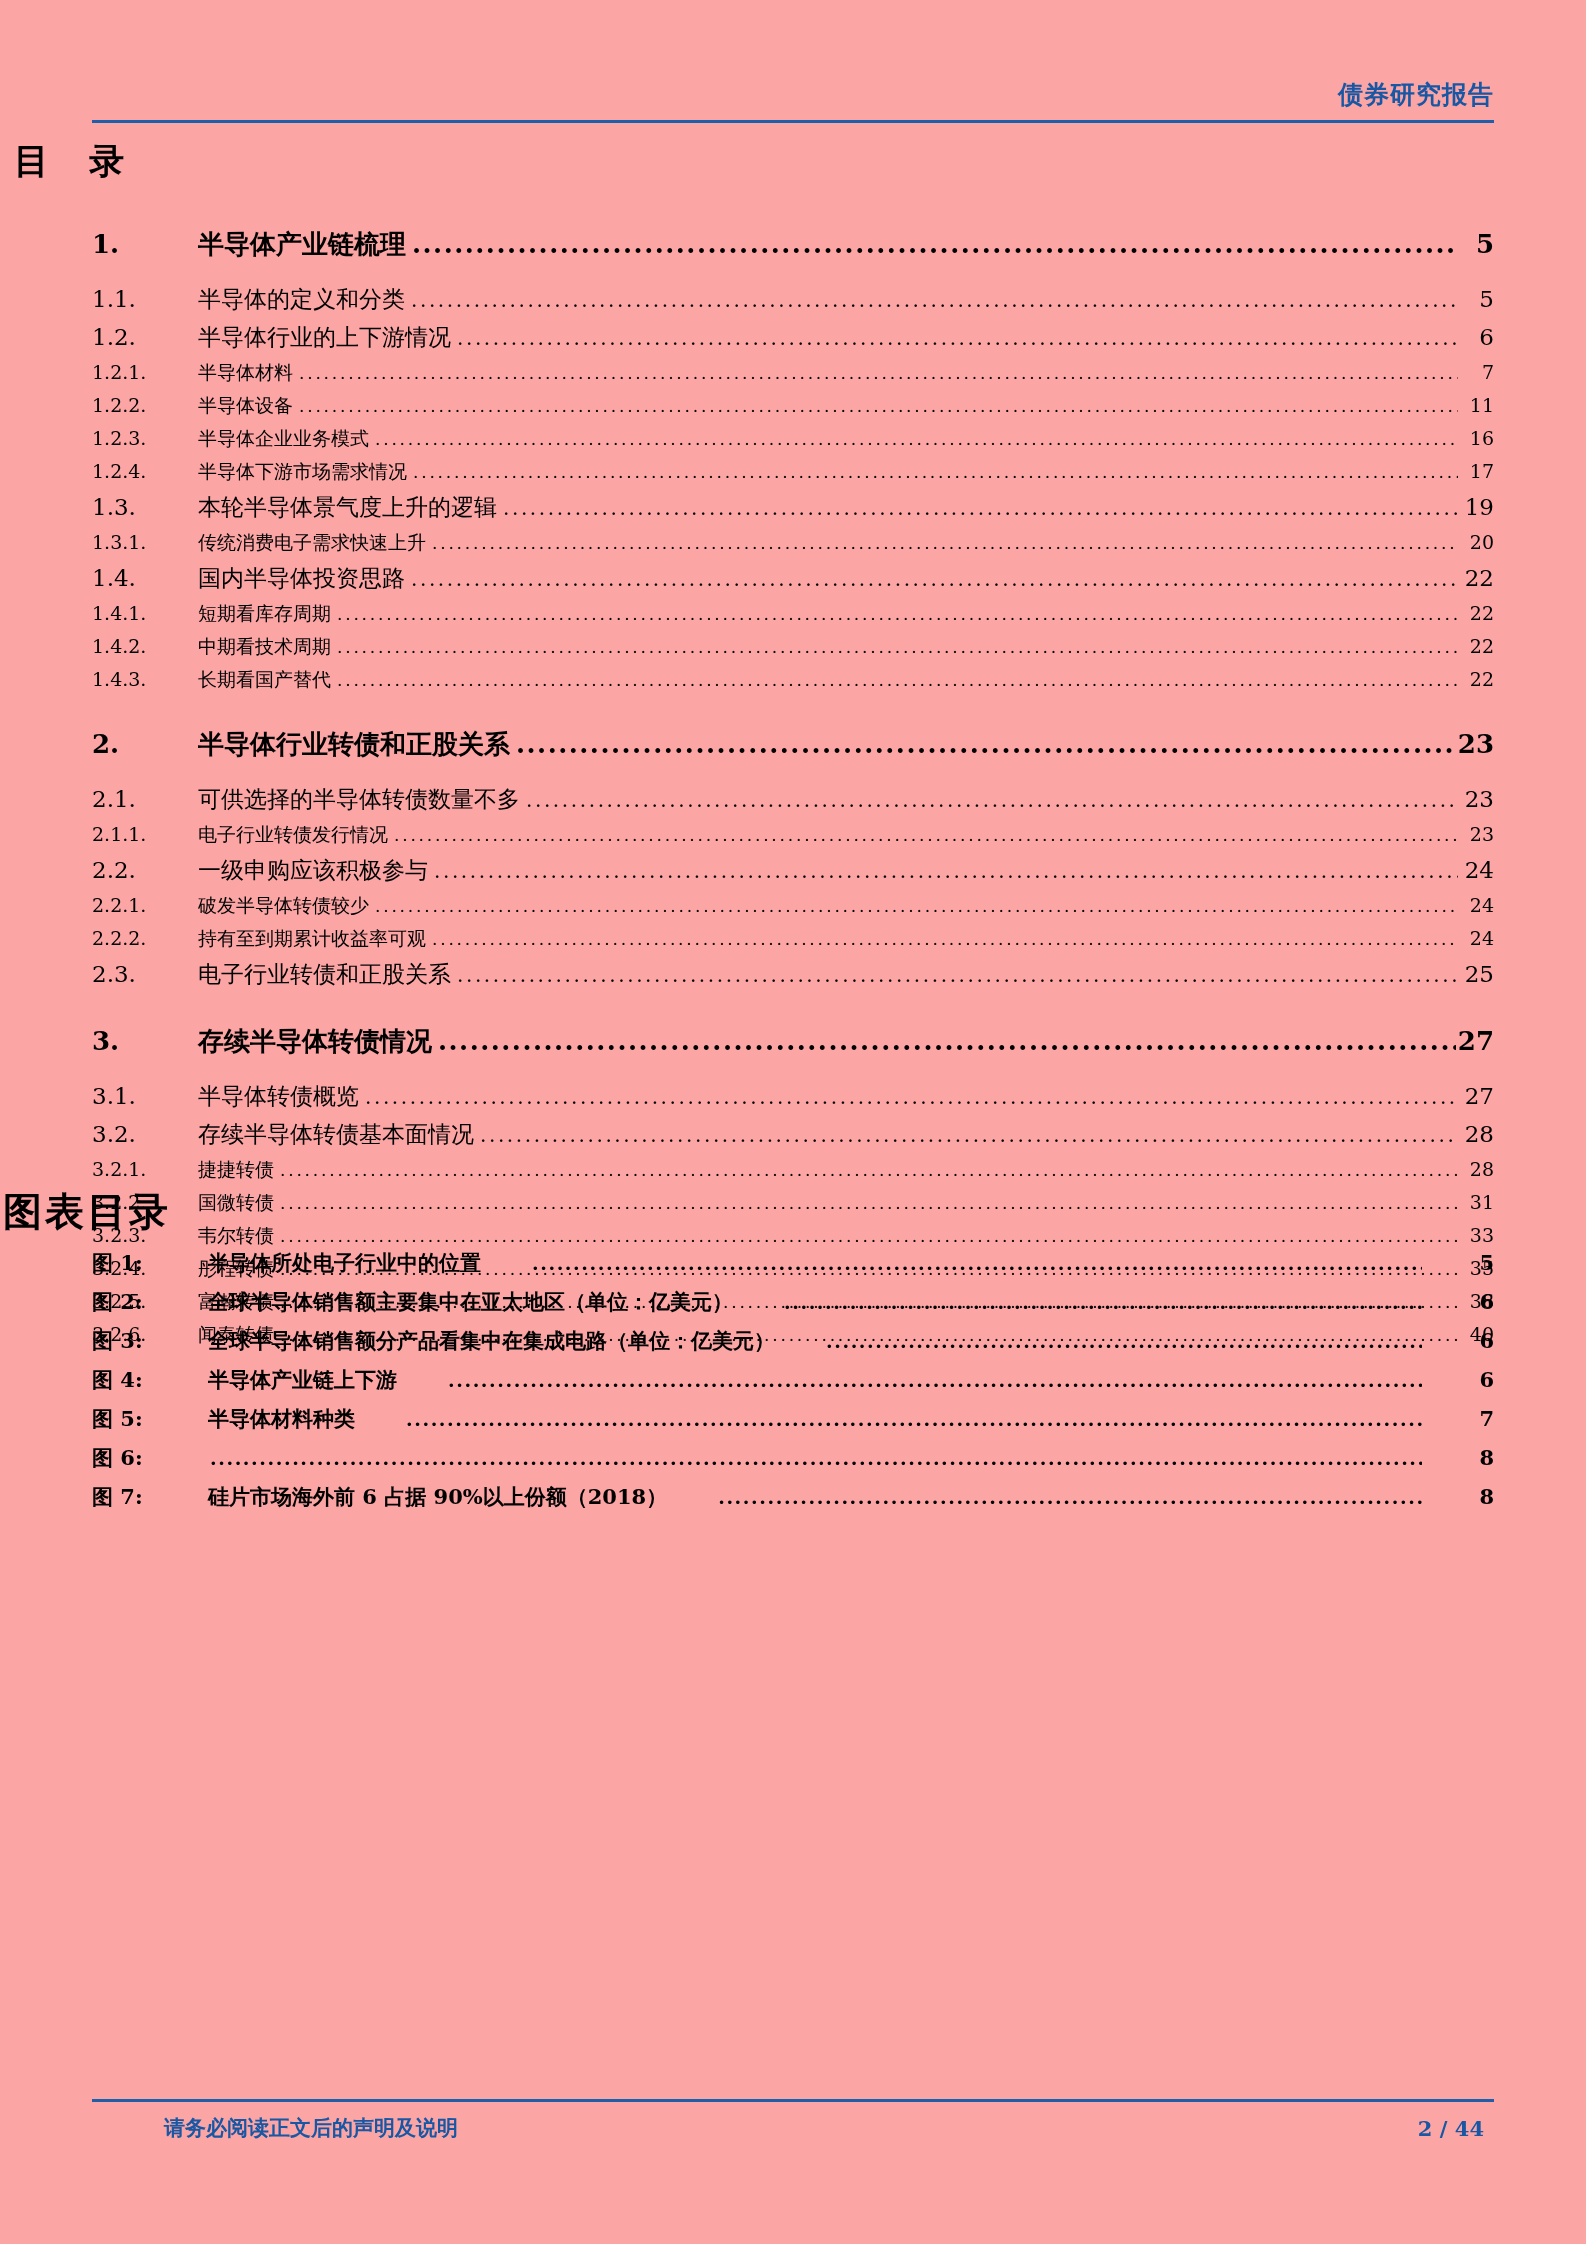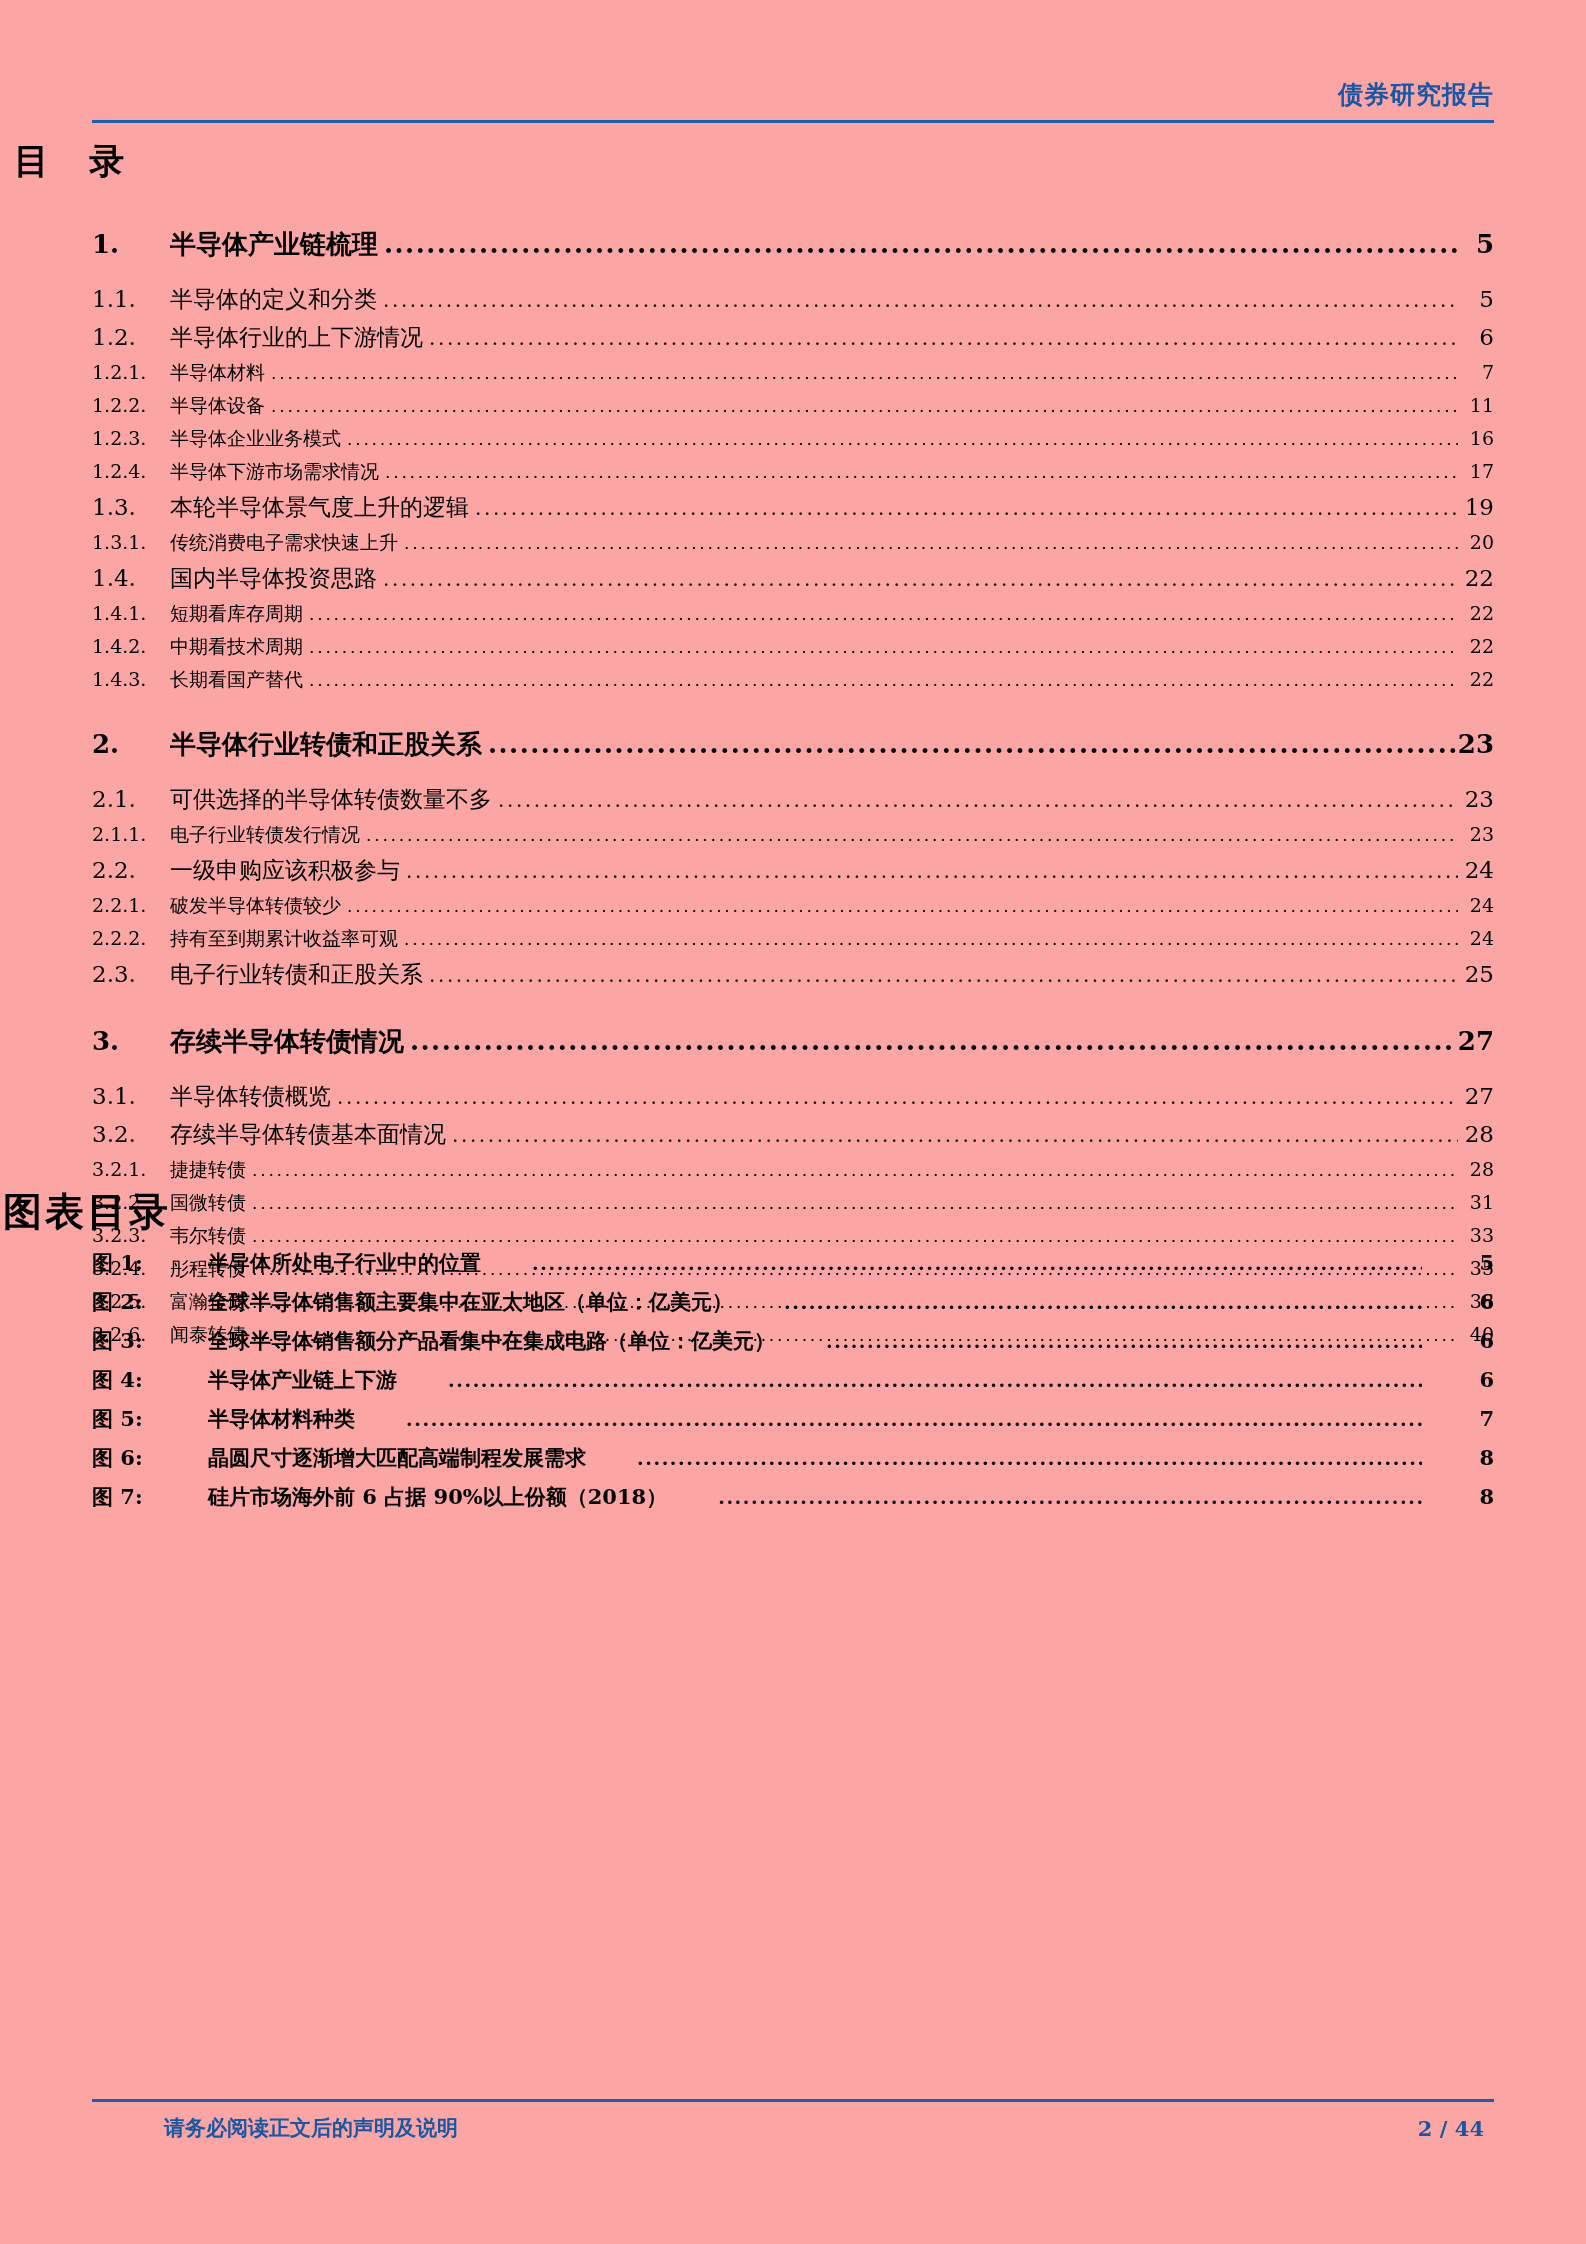--- a/index.html
+++ b/index.html
@@ -73,20 +73,21 @@
     color: #000;
     white-space: nowrap;
   }
   .toc-row .num {
     flex: 0 0 auto;
     text-align: left;
   }
   .toc-row .label {
     flex: 0 0 auto;
     padding-right: 4px;
+    margin-left: 28px;
   }
   .toc-row .leader {
     flex: 1 1 auto;
     overflow: hidden;
     white-space: nowrap;
     margin: 0 2px;
     letter-spacing: 2.2px;
   }
   .toc-row .pg {
     flex: 0 0 auto;
@@ -411,21 +412,20 @@
         <span class="pg">6</span>
       </div>
       <div class="fig-row">
         <span class="fignum">图 5:</span>
         <span class="figlabel">半导体材料种类</span>
         <span class="leader">................................................................................................................................................................................................................................................</span>
         <span class="pg">7</span>
       </div>
       <div class="fig-row">
         <span class="fignum">图 6:</span>
-        <span class="figlabel">晶圆尺寸逐渐增大匹配高端制程发展需求</span>
         <span class="leader">................................................................................................................................................................................................................................................</span>
         <span class="pg">8</span>
       </div>
       <div class="fig-row">
         <span class="fignum">图 7:</span>
         <span class="figlabel">硅片市场海外前 6 占据 90%以上份额（2018）</span>
         <span class="leader">................................................................................................................................................................................................................................................</span>
         <span class="pg">8</span>
       </div>
     </div>

